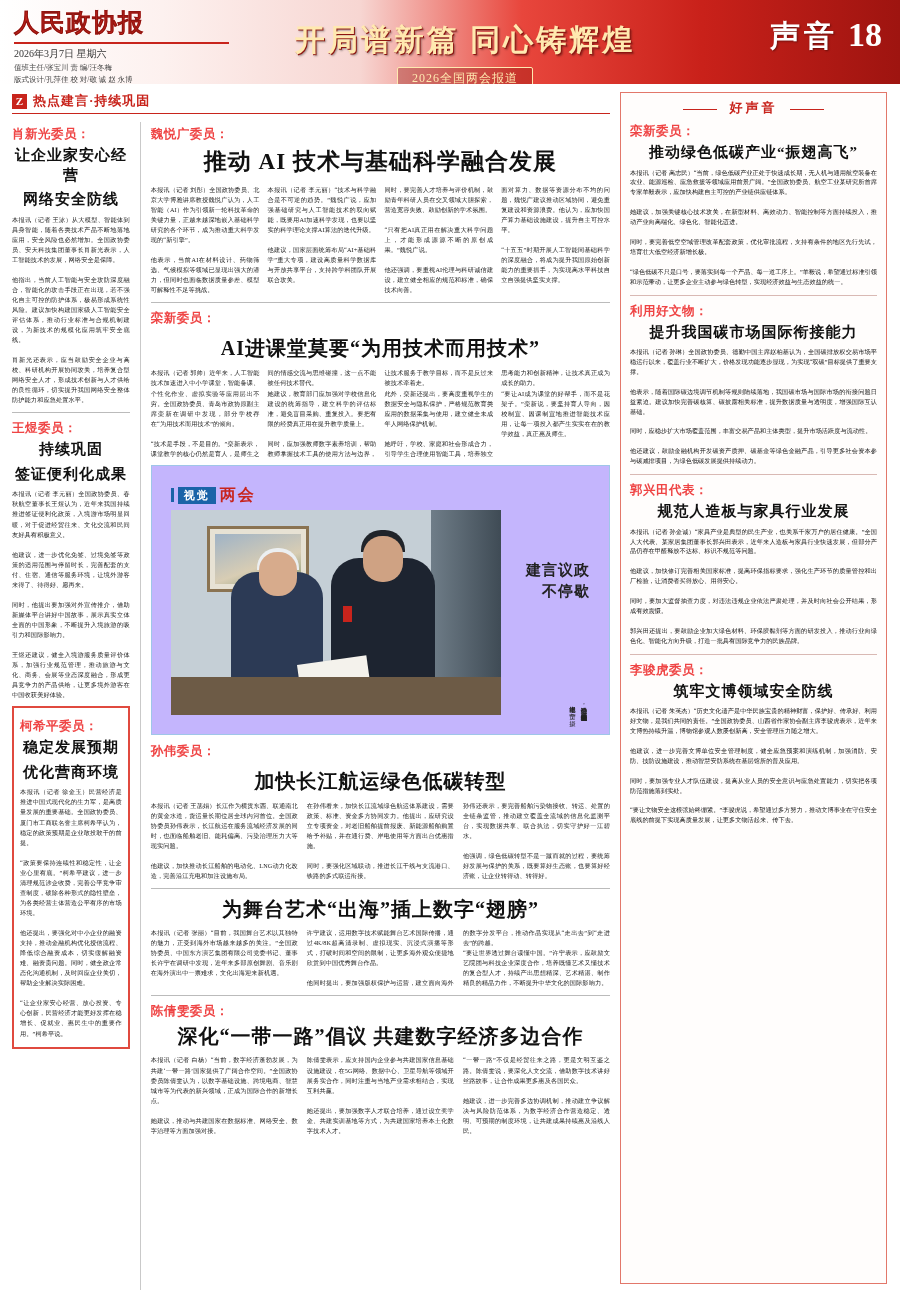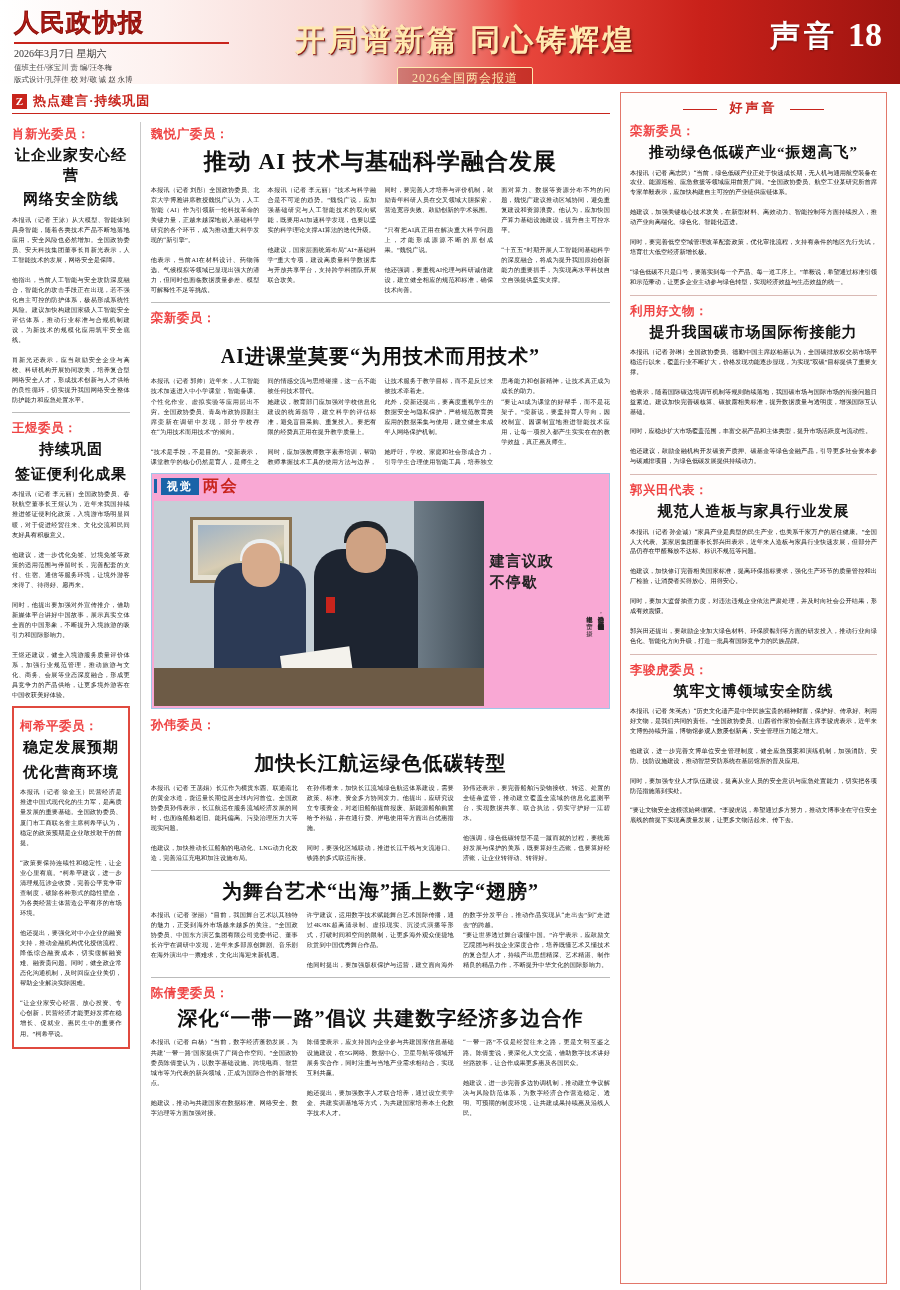--- a/index.html
+++ b/index.html
@@ -41,42 +41,42 @@
 
   
   .sec-head{display:flex;align-items:center;gap:6px;border-bottom:1.5px solid #c8241c;padding-bottom:3px;margin-bottom:8px;}
   .z-badge{width:15px;height:15px;background:#c8241c;color:#fff;font-weight:bold;font-size:11px;
      display:flex;align-items:center;justify-content:center;}
   .sec-title{font-size:13px;font-weight:bold;color:#c8241c;letter-spacing:1px;}
 
   .byline{font-size:12.5px;font-weight:bold;color:#ef4444;margin:4px 0 3px 0;letter-spacing:.5px;}
   .headline{font-weight:bold;color:#111;letter-spacing:1px;text-align:center;line-height:1.3;}
   .h-xl{font-size:23px;margin:4px 0 8px;}
-  .h-lg{font-size:20px;margin:16px 0 7px;}
+  .h-lg{font-size:20px;margin:8px 0 7px;}
   .h-md{font-size:20px;margin:3px 0 6px;}
   .h-sm{font-size:15px;margin:3px 0 5px;}
 
   .body-txt{font-size:6.2px;line-height:1.62;text-align:justify;color:#1a1a1a;letter-spacing:.1px;}
   .cols3{column-count:3;column-gap:9px;}
   .cols4{column-count:4;column-gap:8px;}
   .hr-thin{border-top:1px solid #bbb;margin:7px 0;}
 
   
   .lz-inner{display:flex;gap:10px;height:100%;}
   .lcol{width:120px;}
   .lmain{width:468px;}
   .vdiv{width:1px;background:#c9c9c9;}
 
   
-  .photo-block{border:1px solid #9fc6e8;padding:2px;margin:6px 0 8px;background:#f9a8d4;}
+  .photo-block{border:1px solid #9fc6e8;padding:19px;margin:6px 0 8px;background:#c4b5fd;}
   .ph-tag{display:flex;align-items:center;gap:4px;margin-bottom:4px;}
   .ph-tag .bar{width:3px;height:14px;background:#1a63a8;}
   .ph-tag .t1{background:#1a63a8;color:#fff;font-size:11px;font-weight:bold;padding:1px 6px;letter-spacing:2px;}
   .ph-tag .t2{color:#c8241c;font-size:16px;font-weight:bold;letter-spacing:2px;}
-  .photo-wrap{display:flex;gap:6px;}
+  .photo-wrap{display:flex;gap:6px;text-align:right;}
   .photo{width:330px;height:205px;position:relative;overflow:hidden;background:#b9c6cf;}
   .pcap{flex:1;font-size:6.2px;line-height:1.6;color:#222;display:flex;flex-direction:column;justify-content:flex-end;}
   .pcap .big{font-size:15px;font-weight:bold;letter-spacing:1px;line-height:1.4;margin-bottom:auto;padding-top:50px;}
   .pcap .sm{writing-mode:vertical-rl;text-orientation:upright;font-size:6.4px;line-height:1.8;height:95px;margin-left:auto;}
 
   
   .scene{position:absolute;inset:0;background:linear-gradient(#c9d2d8,#aab6c0);}
   .sc-wall{position:absolute;inset:0;background:#c5cfd6;}
   .sc-frame{position:absolute;left:36px;top:16px;width:96px;height:60px;background:#e7e2d4;border:3px solid #8a7352;}
   .sc-frame:after{content:"";position:absolute;inset:5px;background:linear-gradient(160deg,#9fb3c6,#d8cdb4 60%,#8a9a74);}

